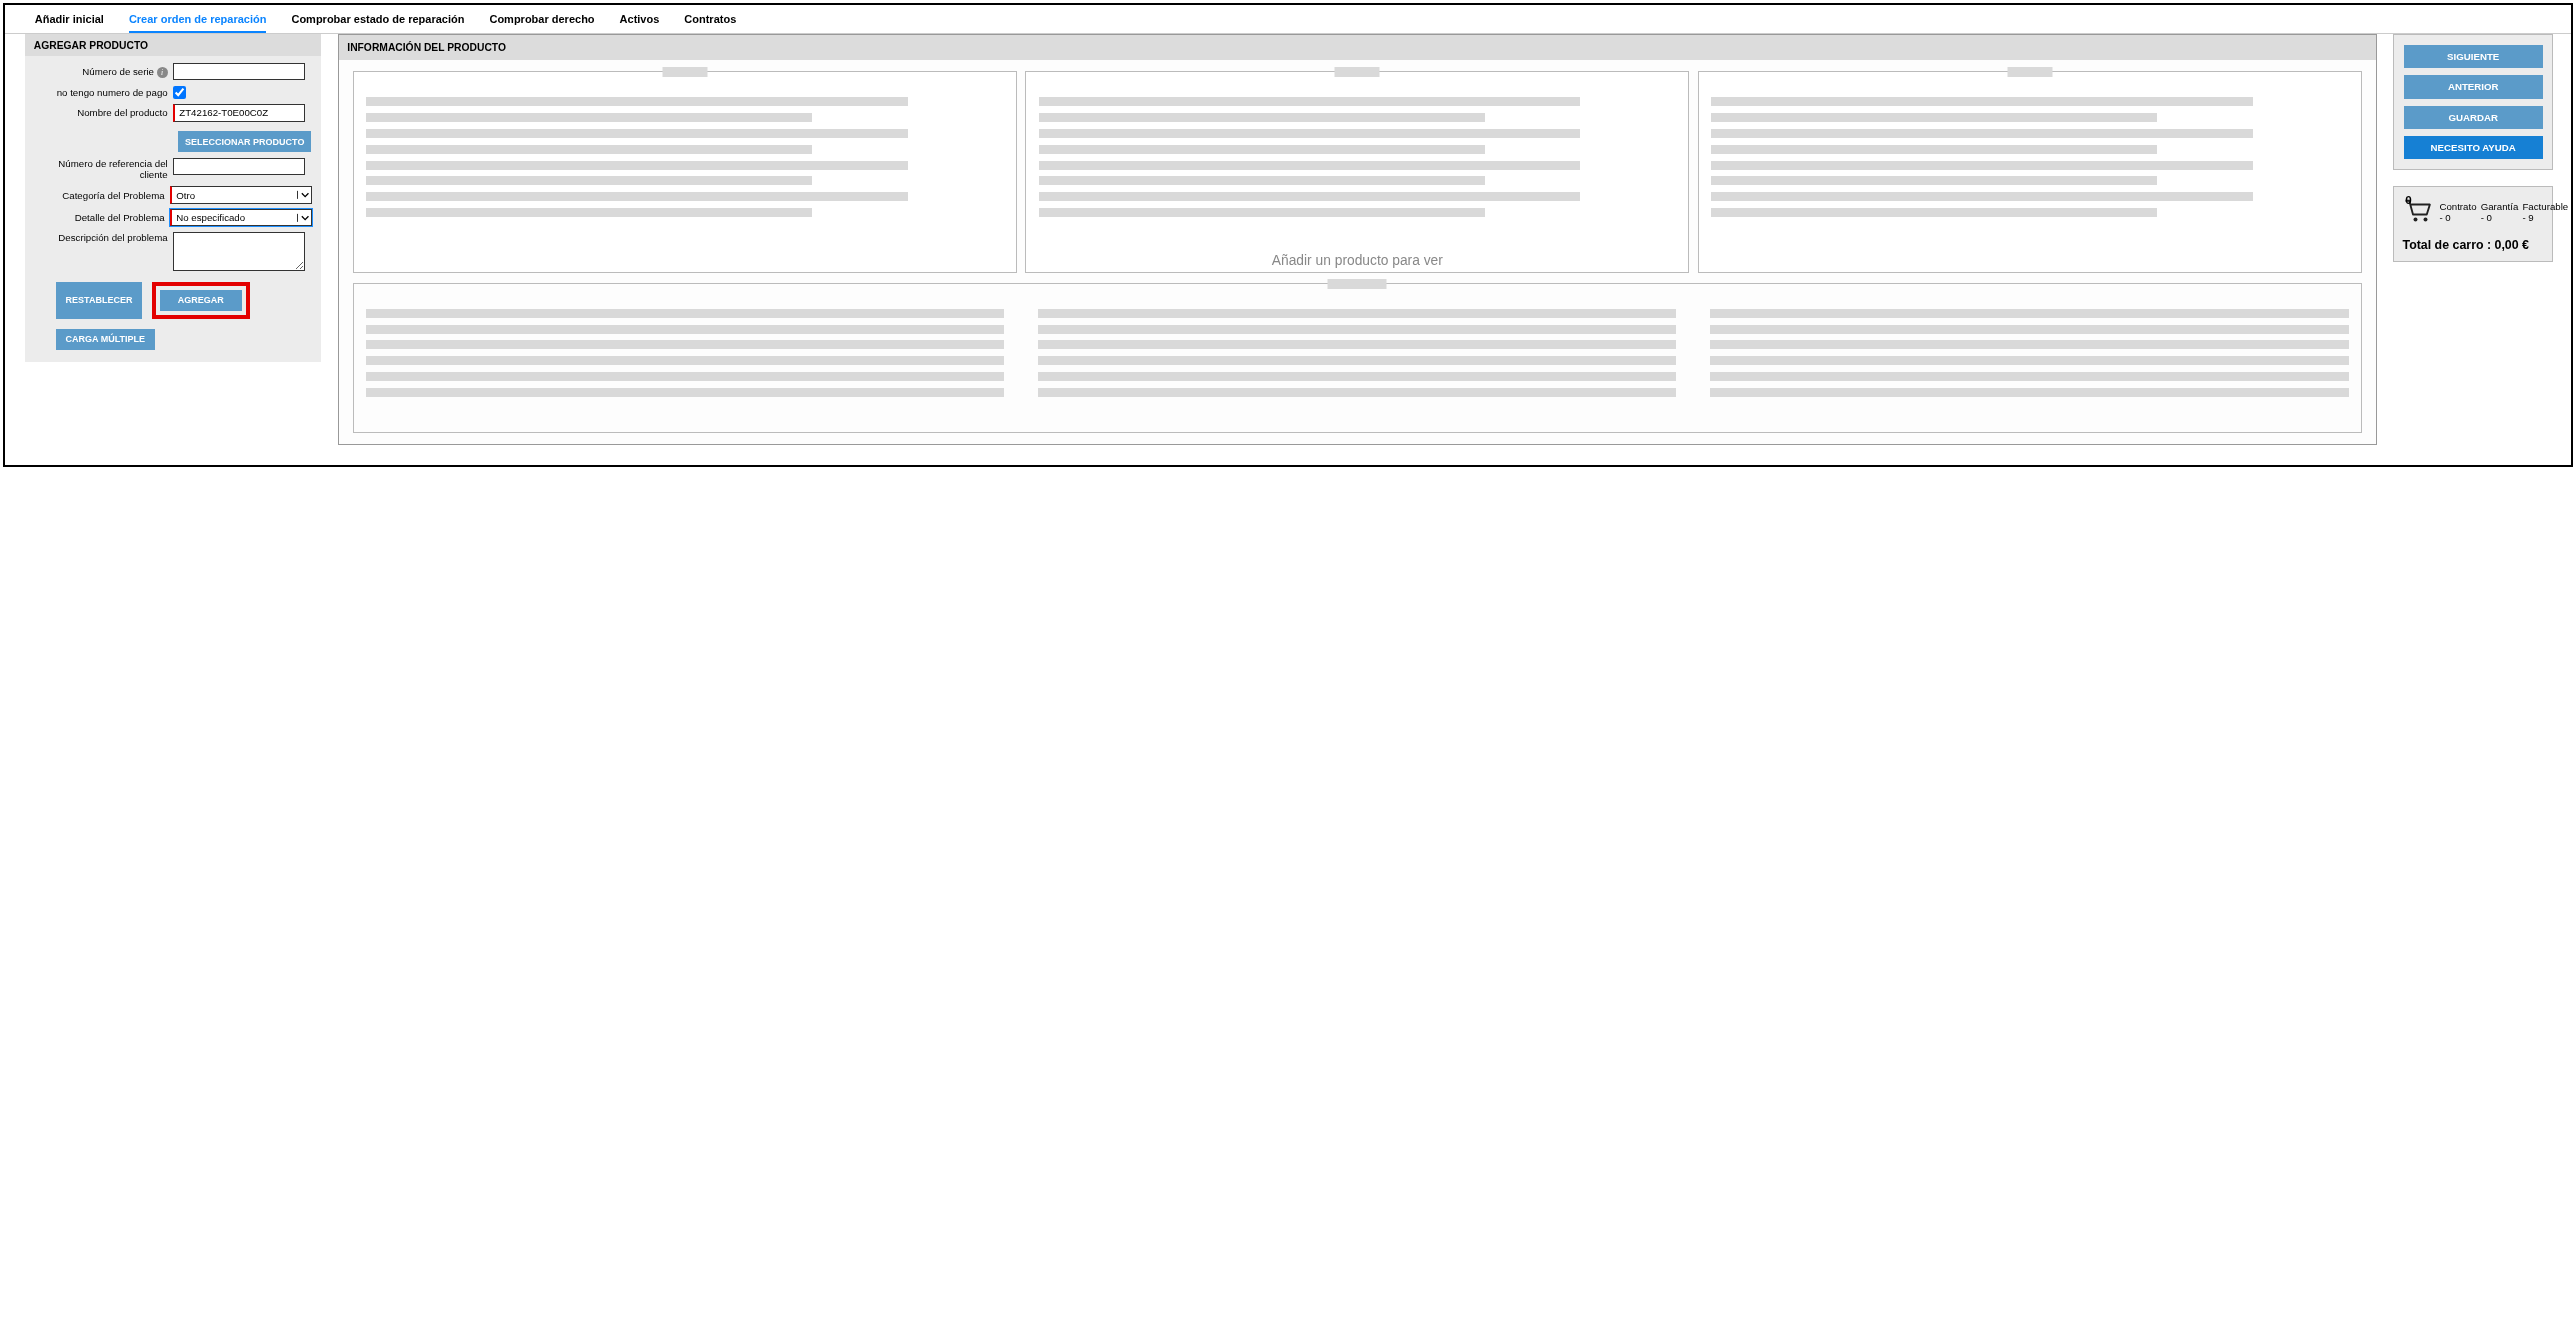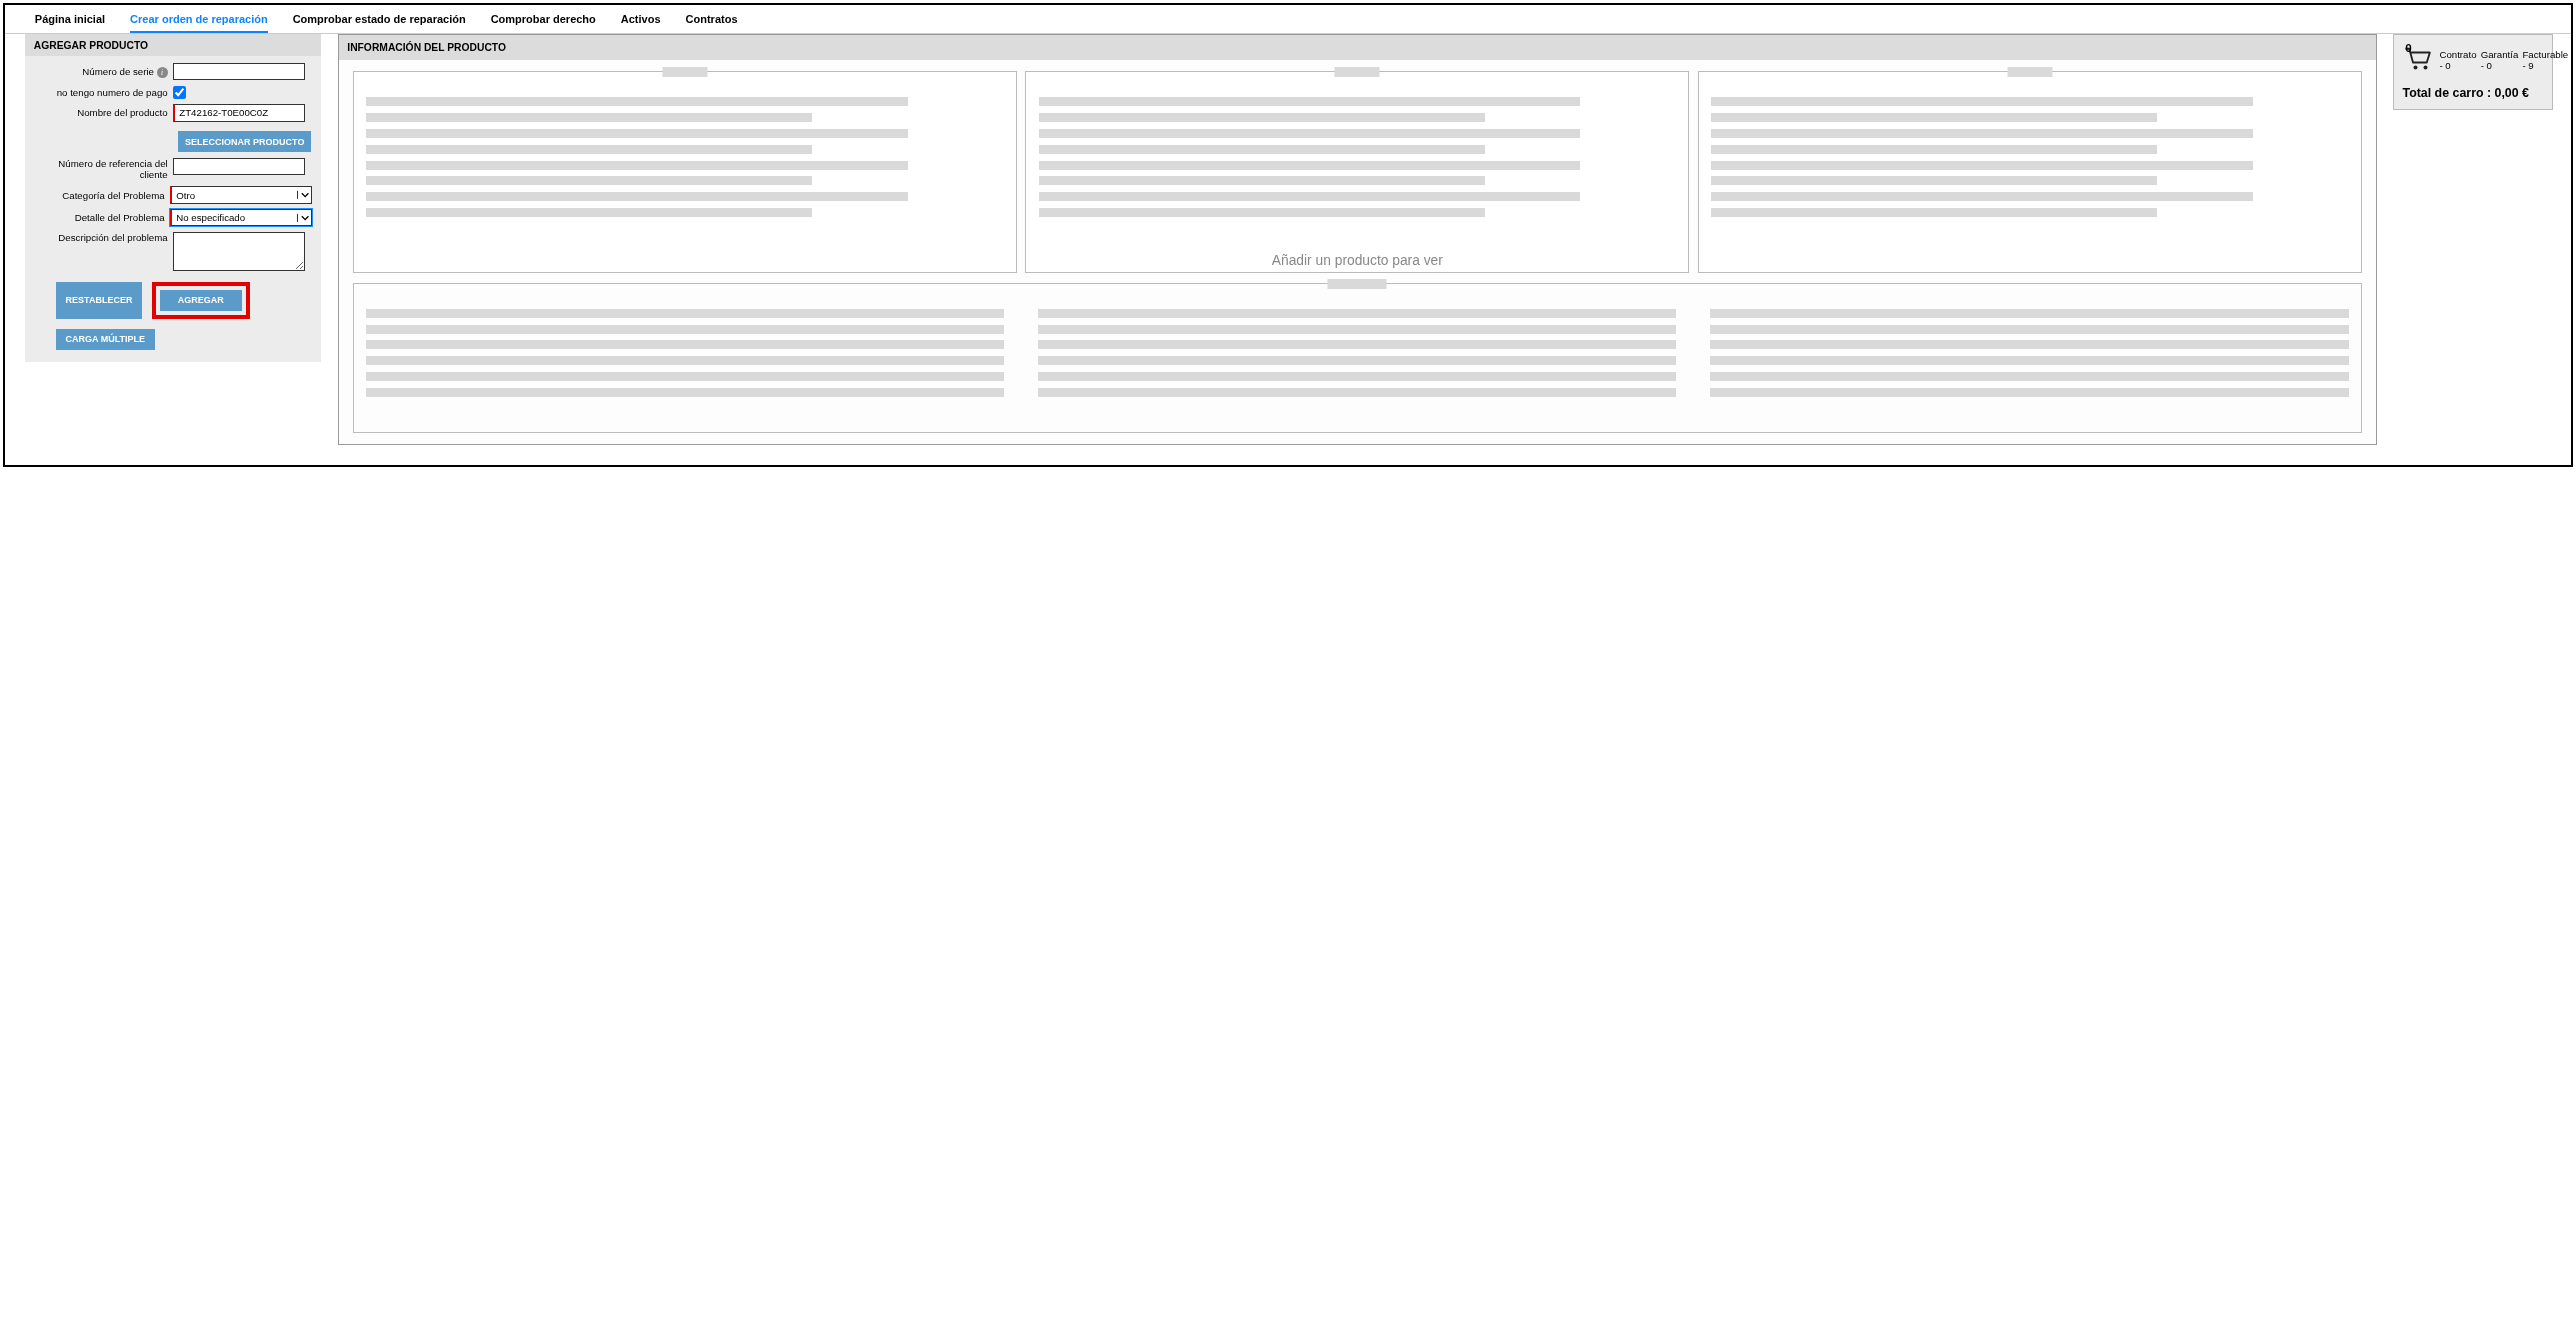--- a/index.html
+++ b/index.html
@@ -187,21 +187,21 @@
   }
   .cart-lines { display:flex; flex-direction:row; gap:4.1px; font-size:9.7px; }
   .cart-total { margin-top:11px; font-size:12.4px; font-weight:700;}
 </style>
 </head>
 <body>
 
 <div class="outer-frame">
 
   <div class="top-nav">
-    <span class="tab">Página inicial</span>
+    <span class="tab">Añadir inicial</span>
     <span class="tab active">Crear orden de reparación</span>
     <span class="tab">Comprobar estado de reparación</span>
     <span class="tab">Comprobar derecho</span>
     <span class="tab">Activos</span>
     <span class="tab">Contratos</span>
   </div>
 
 
   <div class="main">
 
@@ -339,20 +339,26 @@
               <div class="sk-line"></div>
                 <div class="sk-line"></div>
                 <div class="sk-line"></div>
             </div>
           </div>
         </div>
       </div>
     </div>
 
     <div class="right-panel">
+      <div class="right-card">
+        <button class="btn">SIGUIENTE</button>
+        <button class="btn">ANTERIOR</button>
+        <button class="btn">GUARDAR</button>
+        <button class="btn btn-blue-solid">NECESITO AYUDA</button>
+      </div>
 
       <div class="cart-box">
         <div class="cart-top">
           <div class="cart-icon">
             <span class="cart-badge">0</span>
             <svg width="30" height="27.6" viewBox="0 0 48 44">
               <path d="M4 6 h6 l6 22 h22 l5 -16 h-30" fill="none" stroke="#222" stroke-width="3" stroke-linejoin="round"></path>
               <circle cx="20" cy="36" r="3.2" fill="#222"></circle>
               <circle cx="36" cy="36" r="3.2" fill="#222"></circle>
             </svg>

